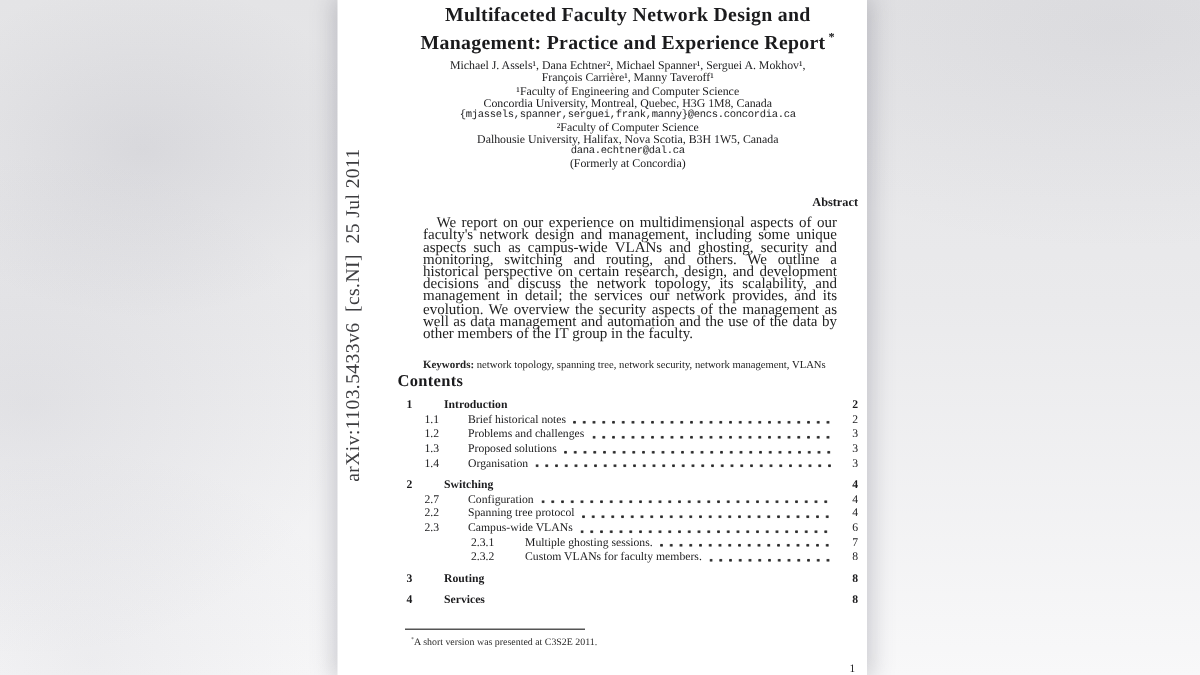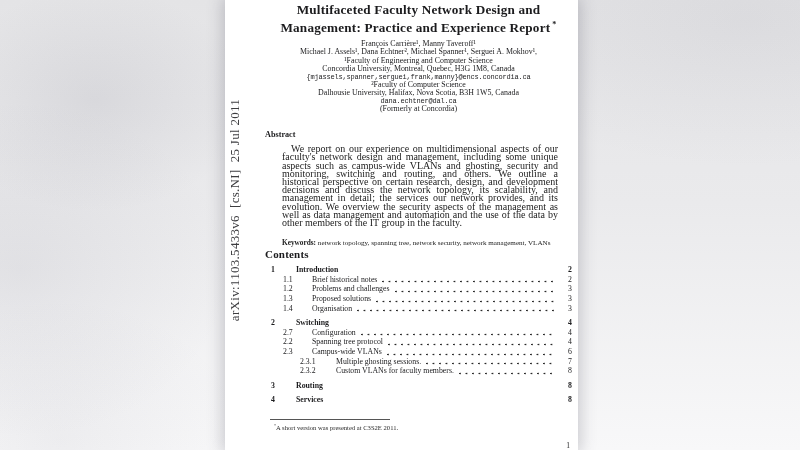--- a/index.html
+++ b/index.html
@@ -33,36 +33,36 @@
   
   .title { margin-top:2px; text-align:center; font-weight:bold; font-size:13.2px; line-height:15px; letter-spacing:0.2px; }
   .sup { vertical-align:super; font-size:62%; }
   .thanks { margin-left:2px; }
 
   .authors { margin-top:5px; text-align:center; font-size:7.9px; line-height:8.1px; }
   .affil   { text-align:center; font-size:7.9px; line-height:8.1px; }
   .mono    { font-family:"Liberation Mono","DejaVu Sans Mono",monospace; font-size:7px; letter-spacing:-0.2px; }
 
   
-  .abs-head { margin-top:17px; text-align:left; font-weight:bold; font-size:8.2px; }
+  .abs-head { margin-top:17px; text-align:right; font-weight:bold; font-size:8.2px; }
   .abs-body { margin:6px 14px 0 17px; font-size:10px; line-height:8.2px; text-align:justify; text-indent:9px; color:#222; }
   .keywords { margin:11px 14px 0 17px; font-size:7.1px; color:#222; }
   .keywords b { font-size:7.3px;font-family:Liberation Serif, serif; }
 
   
   .contents-head { margin-top:1px; font-weight:bold; font-size:11px; letter-spacing:0.2px; }
   .toc { margin-top:5px; font-size:7.8px; }
   .toc-row { display:flex; align-items:baseline; line-height:9.6px; }
   .toc-num { flex:none; }
   .toc-title { flex:none; white-space:nowrap;padding-left:16px; }
   .toc-page { flex:none; margin-left:6px; text-align:right; min-width:8px; }
   .lvl1 { font-weight:bold; margin-top:5px; }
   .lvl1 .toc-num { min-width:9px; padding-left:6px; box-sizing:content-box; }
   .lvl2 .toc-num { margin-left:18px; min-width:13px; }
-  .lvl3 .toc-num { margin-left:35px; min-width:20px; }
+  .lvl3 .toc-num { margin-left:49px; min-width:20px; }
   .leader { flex:1; align-self:flex-end; height:3px; margin:0 4px 1px 5px;
     background-image:radial-gradient(circle at 1px 1.5px, #2a2a2a 0.8px, transparent 1.15px);
     background-size:6.5px 3px; background-repeat:repeat-x; background-position:left bottom; }
   .leader-none { flex:1; }
 
   
   .footnote { position:absolute; left:45px; right:6px; top:417px; font-size:6.6px; color:#2a2a2a; }
   .footnote-rule { width:120px; border-top:0.8px solid #555; margin-bottom:3px; }
   .footnote-text { text-indent:4px; }
   .pagenum { position:absolute; top:439px; right:8px; font-size:7.5px; }
@@ -75,22 +75,22 @@
   <div class="arxiv-stamp">arXiv:1103.5433v6  [cs.NI]  25 Jul 2011</div>
 
   <div class="content">
 
     <div class="title">
       <div>Multifaceted Faculty Network Design and</div>
       <div><span>Management: Practice and Experience Report</span><span class="sup thanks">*</span></div>
     </div>
 
     <div class="authors">
+      <div>Michael J. Assels¹, Dana Echtner², Michael Spanner¹, Serguei A. Mokhov¹,</div>
       <div>François Carrière¹, Manny Taveroff¹</div>
-      <div>Michael J. Assels¹, Dana Echtner², Michael Spanner¹, Serguei A. Mokhov¹,</div>
     </div>
 
     <div class="affil">
       <div>¹Faculty of Engineering and Computer Science</div>
       <div>Concordia University, Montreal, Quebec, H3G 1M8, Canada</div>
       <div class="mono">{mjassels,spanner,serguei,frank,manny}@encs.concordia.ca</div>
       <div>²Faculty of Computer Science</div>
       <div>Dalhousie University, Halifax, Nova Scotia, B3H 1W5, Canada</div>
       <div class="mono">dana.echtner@dal.ca</div>
       <div>(Formerly at Concordia)</div>

